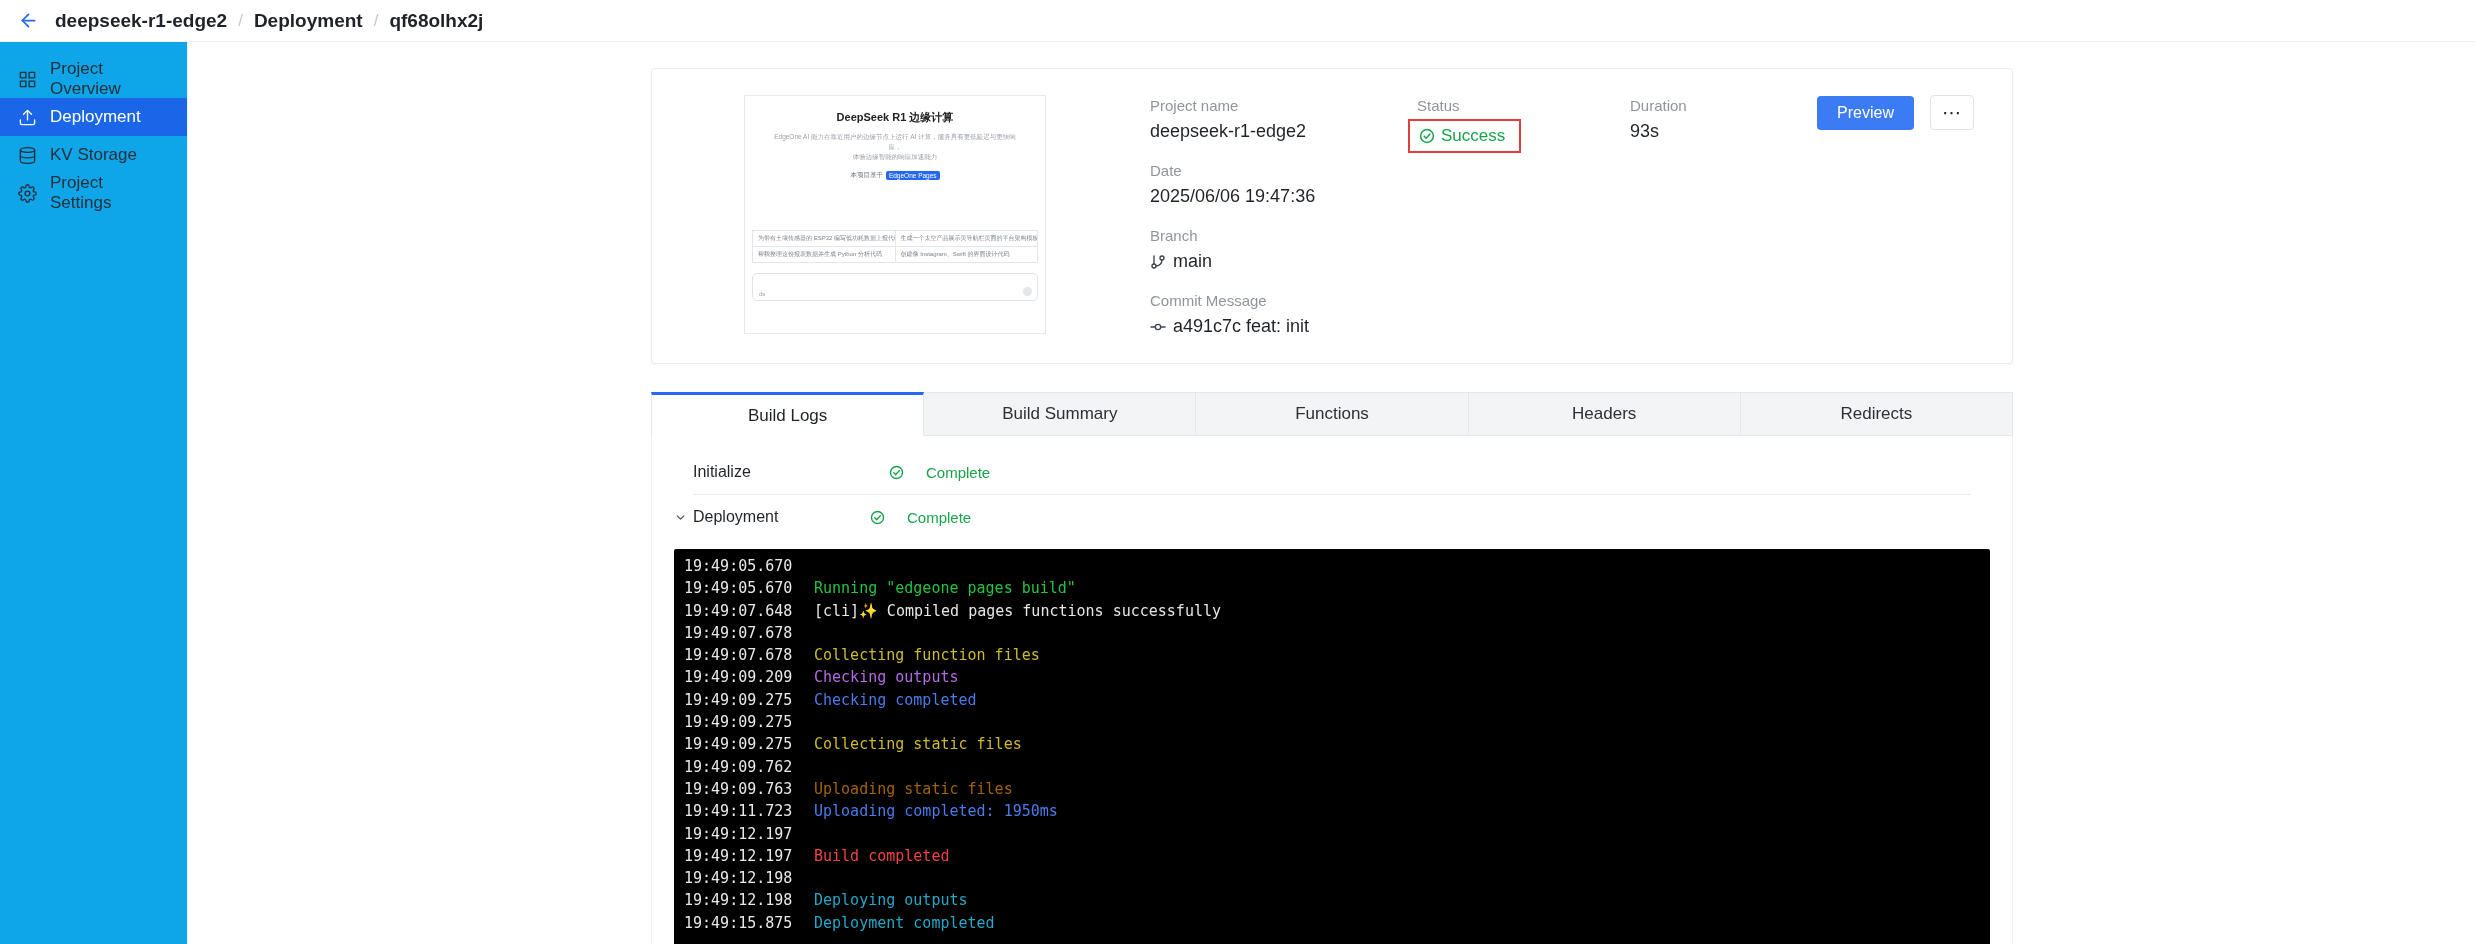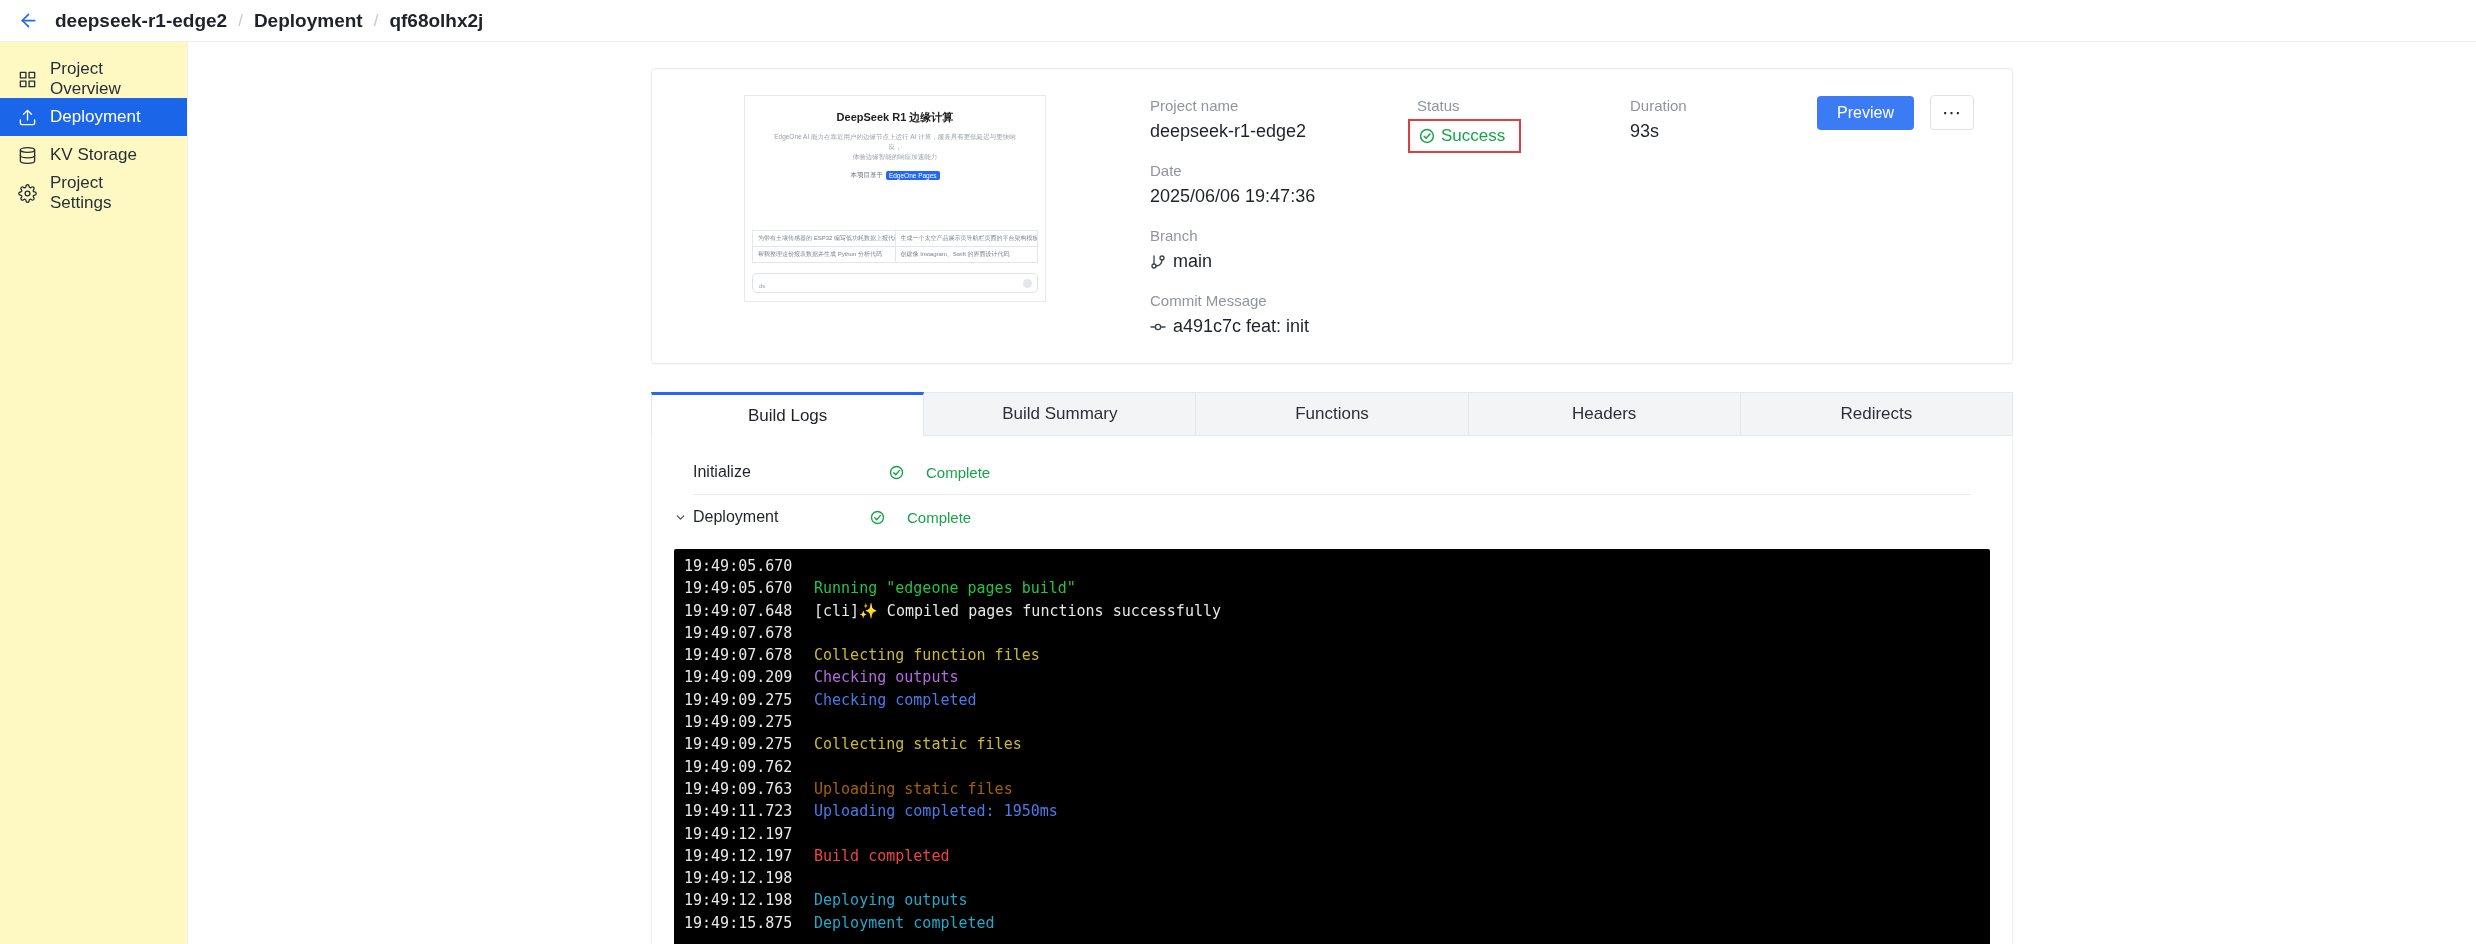--- a/index.html
+++ b/index.html
@@ -9,32 +9,32 @@
   
   .topbar{height:42px;display:flex;align-items:center;gap:16px;padding:0 18px;border-bottom:1px solid #eef0f3;background:#fff}
   .back-btn{color:#2468f2;display:flex;align-items:center;cursor:pointer}
   .back-btn svg{width:21px;height:21px}
   .crumbs{display:flex;align-items:center;gap:11px;font-size:19px}
   .crumb{font-weight:700;color:#1f2329}
   .crumb.link{cursor:pointer}
   .sep{color:#c3c8d0;font-weight:400;font-size:17px}
 
   
-  .sidebar{position:absolute;left:0;top:42px;bottom:0;width:188px;border-right:1px solid #eef0f3;padding-top:18px;background:#fef9c3}
+  .sidebar{position:absolute;left:0;top:42px;bottom:0;width:188px;border-right:1px solid #eef0f3;padding-top:18px;background:#0ea5e9}
   .sb-item{height:38px;display:flex;align-items:center;gap:13px;padding:0 18px;font-size:17px;color:#27303a;cursor:pointer}
   .sb-item.active{background:#1b66e8;color:#fff}
   .sb-icon{width:19px;height:19px;display:flex;flex:none}
   .sb-icon svg{width:19px;height:19px}
 
   
   .main{position:absolute;left:188px;top:42px;right:0;bottom:0;overflow:hidden;padding-top:26px}
   .card{width:1362px;margin:0 auto;background:#fff;border:1px solid #e9ecf1;border-radius:4px;padding:26px 38px;display:flex;position:relative;box-shadow:0 1px 2px rgba(31,35,41,.04)}
 
   
-  .thumb{width:302px;height:207px;border:1px solid #e6e9ed;margin-left:54px;flex:none;display:flex;flex-direction:column;align-items:center;padding:14px 10px 8px;background:#fff;overflow:hidden;cursor:pointer}
+  .thumb{width:302px;height:239px;border:1px solid #e6e9ed;margin-left:54px;flex:none;display:flex;flex-direction:column;align-items:center;padding:14px 10px 8px;background:#fff;overflow:hidden;cursor:pointer}
   .t-title{font-size:11px;font-weight:700;color:#222}
   .t-desc{font-size:6.5px;color:#9aa0a8;text-align:center;line-height:1.55;margin-top:7px;width:250px}
   .t-capline{margin-top:9px;display:flex;gap:3px;align-items:center;font-size:6.5px;color:#6b7280}
   .t-badge{background:#2468f2;color:#fff;padding:1px 3px;border-radius:2px;font-size:6.5px}
   .t-grid{margin-top:50px;width:286px;display:grid;grid-template-columns:1fr 1fr;gap:1px;background:#e3e6ea;border:1px solid #e3e6ea}
   .t-cell{font-size:6px;color:#7b828c;padding:0 5px;height:15px;display:flex;align-items:center;background:#fff;overflow:hidden;white-space:nowrap}
   .t-input{position:relative;width:286px;height:28px;border:1px solid #dfe3e8;border-radius:5px;margin-top:10px;background:#fff}
   .t-ds{position:absolute;left:6px;bottom:3px;font-size:6px;color:#9aa0a8}
   .t-send{position:absolute;right:5px;bottom:4px;width:9px;height:9px;border-radius:50%;background:#e3e6ea}
 

